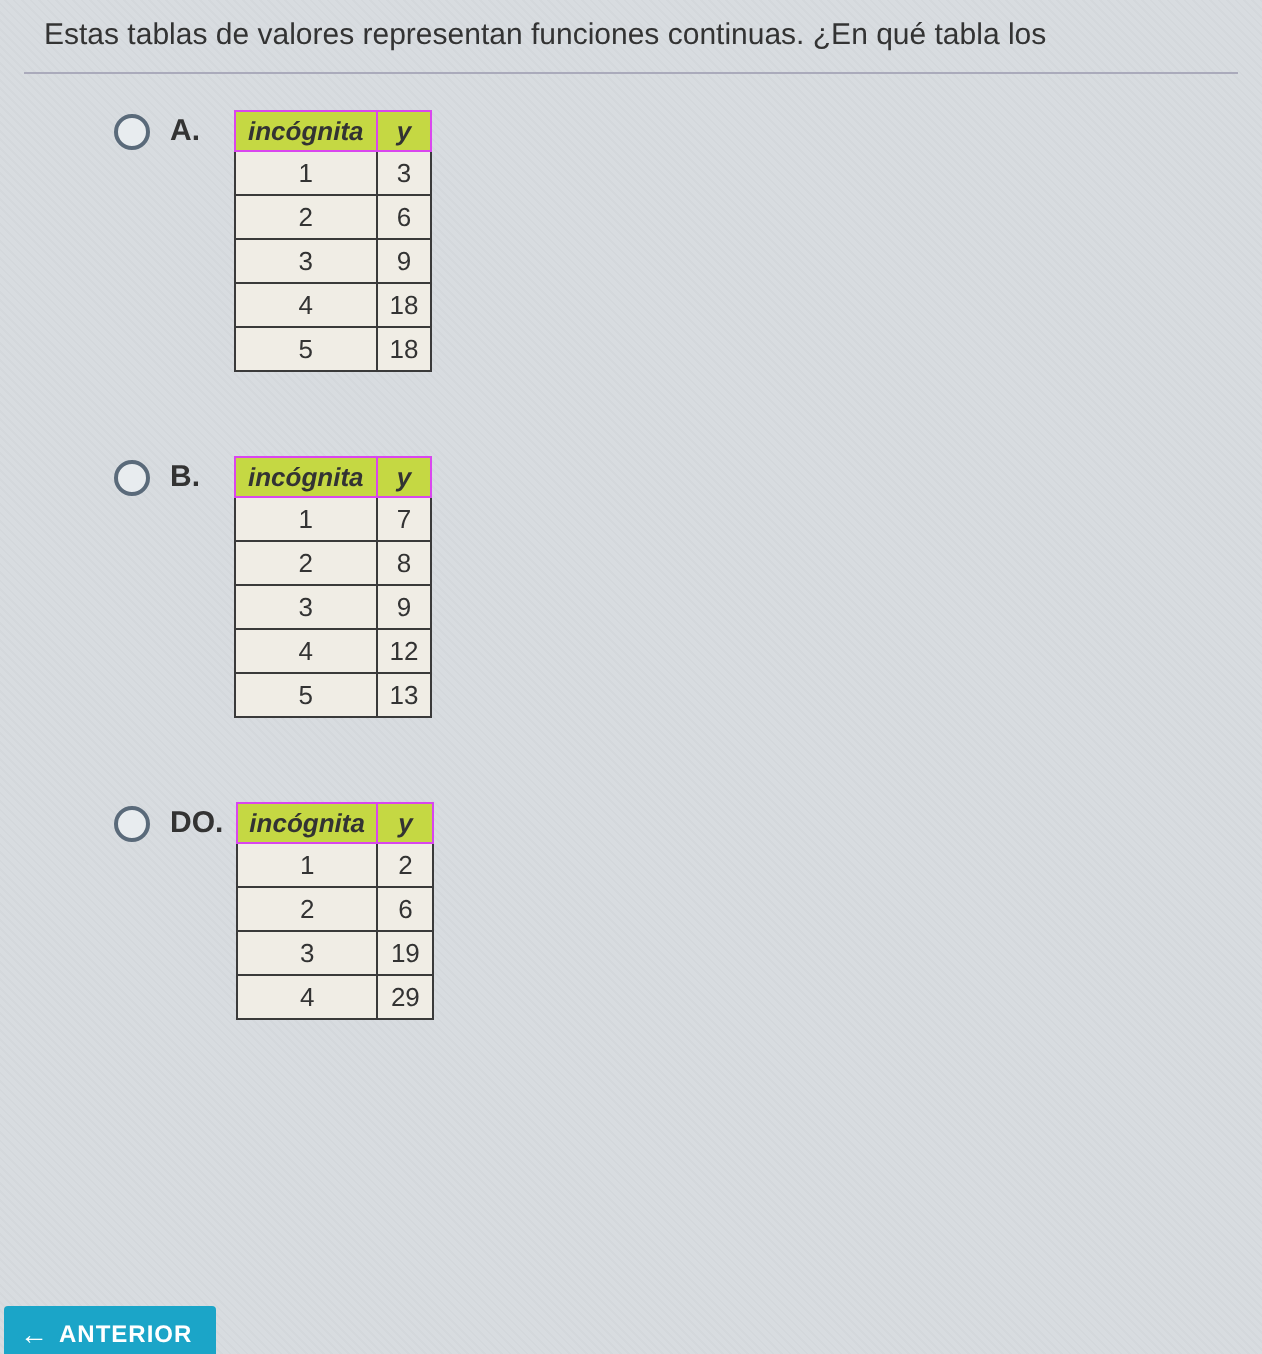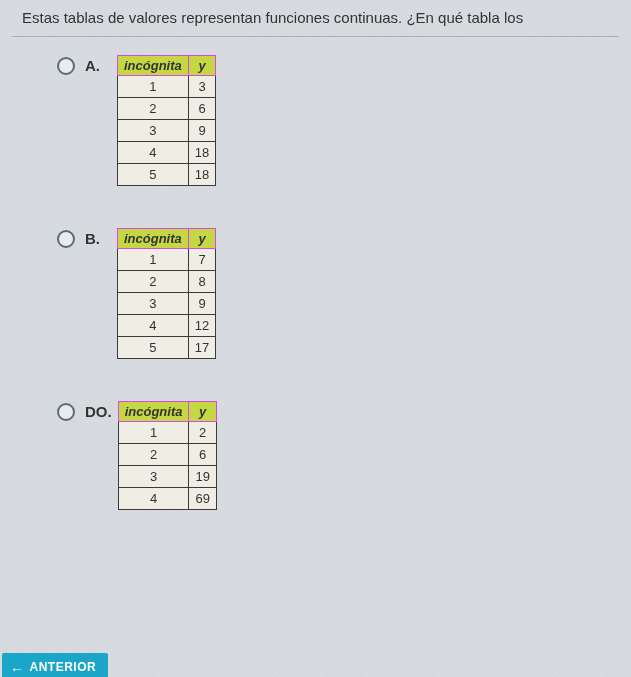--- a/index.html
+++ b/index.html
@@ -160,21 +160,21 @@
     <tr>
           <td>3</td>
           <td>9</td>
         </tr>
     <tr>
           <td>4</td>
           <td>12</td>
         </tr>
     <tr>
           <td>5</td>
-          <td>17</td>
+          <td>13</td>
         </tr>
     </tbody>
   </table>
 </div>
 
 <div class="option" style="margin-bottom:26px;">
   <div class="radio"></div>
   <div class="opt-label">DO.</div>
   <table>
     <tbody>
@@ -191,21 +191,21 @@
     <tr>
           <td>2</td>
           <td>6</td>
         </tr>
     <tr>
           <td>3</td>
           <td>19</td>
         </tr>
     <tr>
           <td>4</td>
-          <td>69</td>
+          <td>29</td>
         </tr>
     </tbody>
   </table>
 </div>
 
 <div class="nav-btn">
   <span class="arrow-left">←</span>
   <span>ANTERIOR</span>
 </div>
 

